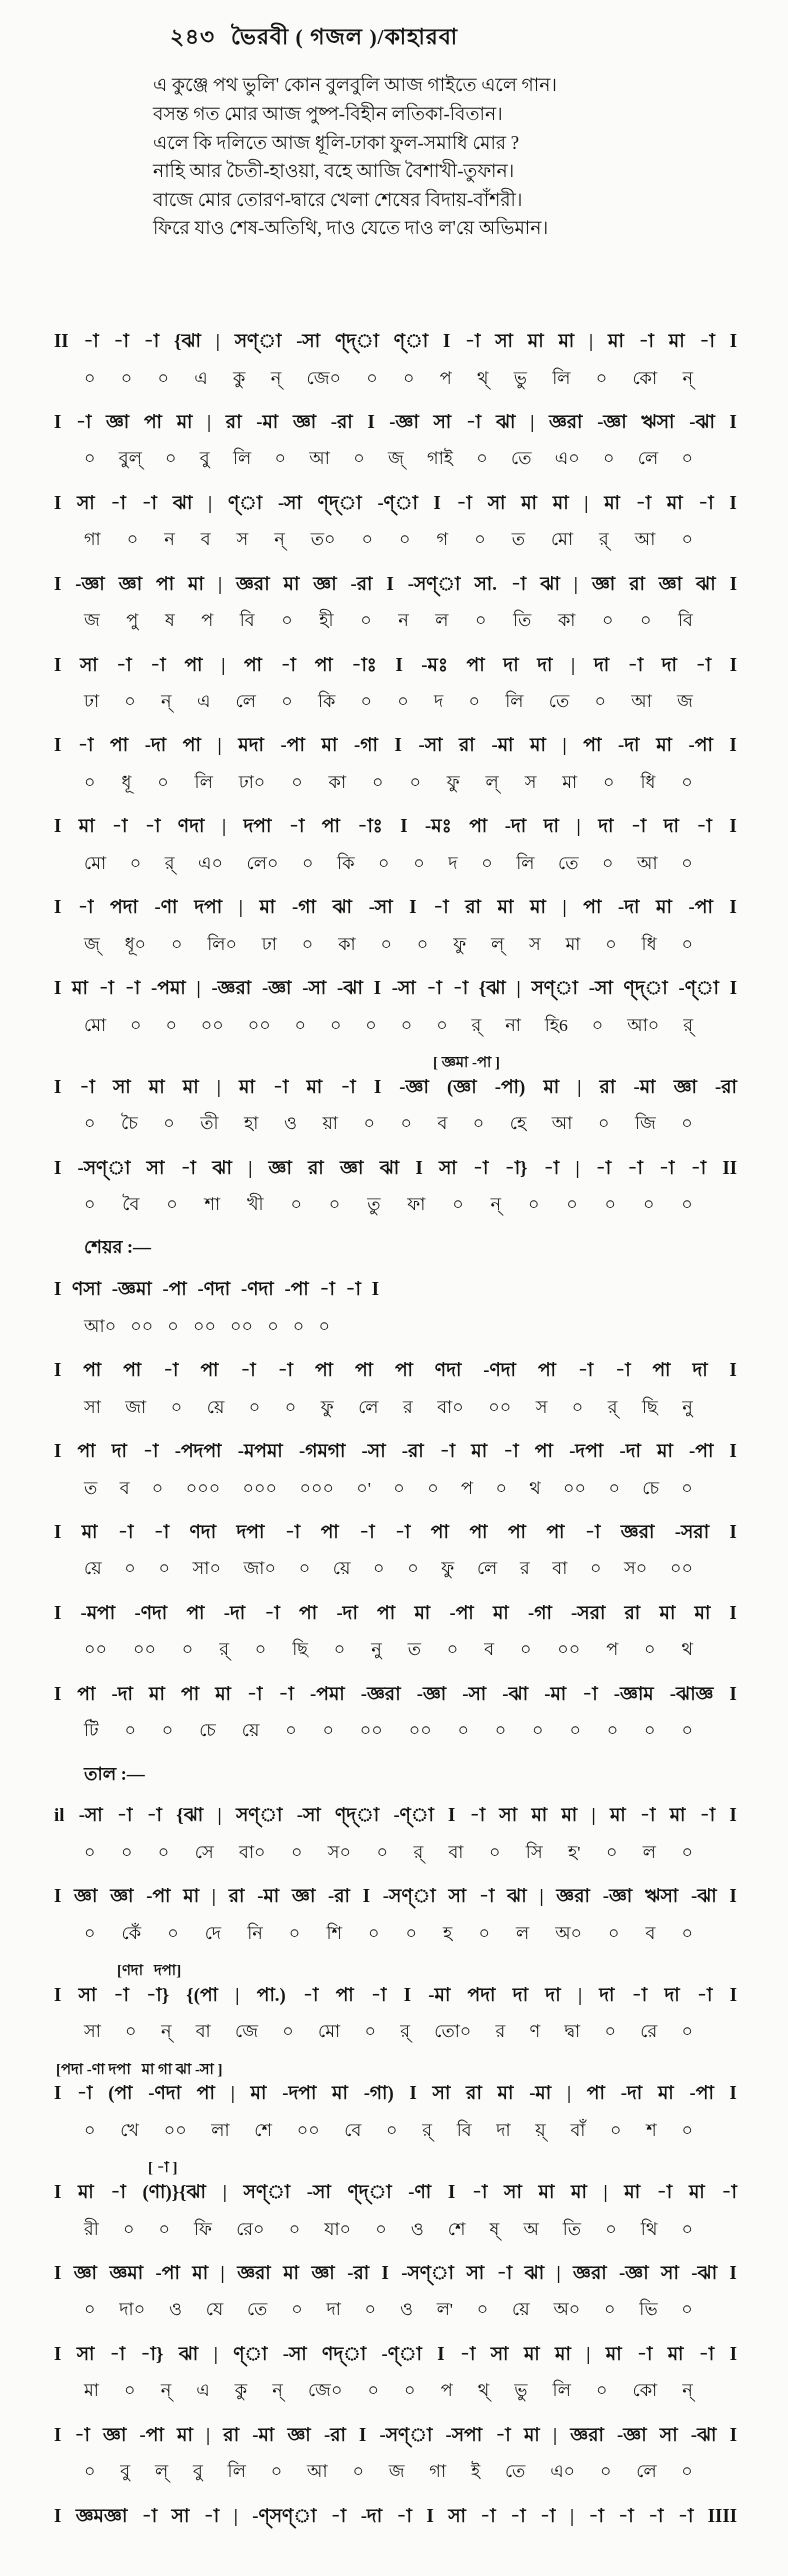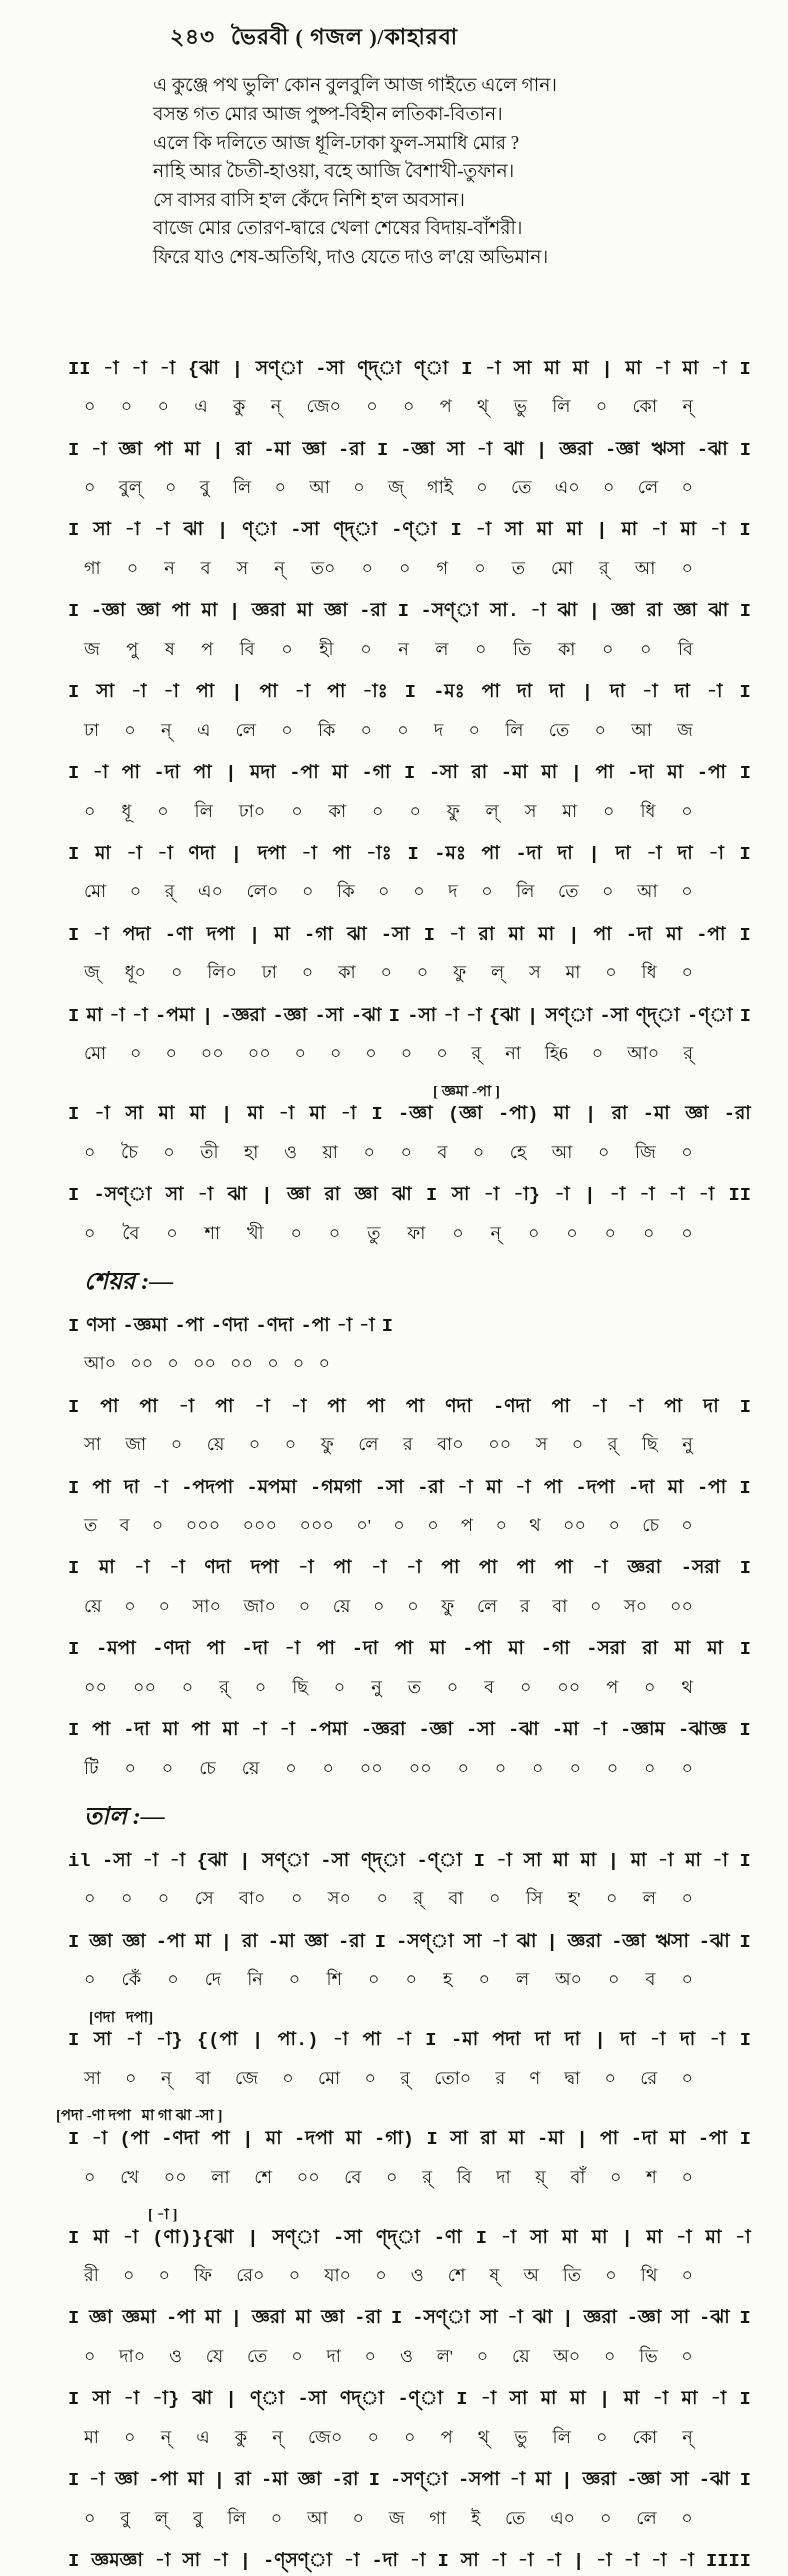--- a/index.html
+++ b/index.html
@@ -26,41 +26,39 @@
   .lyric-line{
     font-size:18.7px;
     font-weight:normal;
     line-height:28.6px;
     white-space:nowrap;
   }
   .score{
     margin-top:83px;
   }
   .section-label{
-    font-size:24px;
+    font-size:18px;
     font-weight:bold;
     margin:3.9px 0 9.9px 84px;
-    font-style:italic;
   }
   .row{margin-bottom:14.8px;}
   .ann-line{
     font-size:14.8px;
     font-weight:bold;
     line-height:17.7px;
     white-space:pre;
   }
   .n-line{
-    margin-left:68px;
+    margin-left:54px;
     width:683px;
     display:flex;
     justify-content:space-between;
     font-size:18.7px;
     font-weight:bold;
     line-height:29.6px;
-    font-family:Liberation Mono, monospace;
   }
   .w-line{
     margin-left:84px;
     width:609px;
     display:flex;
     justify-content:space-between;
     font-size:17.7px;
     font-weight:normal;
     line-height:27.6px;
     margin-top:8.9px;
@@ -74,21 +72,20 @@
 
   <h1 class="title-line">
     <span class="title-num">২৪৩</span><span>ভৈরবী ( গজল )/কাহারবা</span>
   </h1>
 
   <div class="lyrics">
       <div class="lyric-line">এ কুঞ্জে পথ ভুলি' কোন বুলবুলি আজ গাইতে এলে গান।</div>
       <div class="lyric-line">বসন্ত গত মোর আজ পুষ্প-বিহীন লতিকা-বিতান।</div>
       <div class="lyric-line">এলে কি দলিতে আজ ধূলি-ঢাকা ফুল-সমাধি মোর ?</div>
       <div class="lyric-line">নাহি আর চৈতী-হাওয়া, বহে আজি বৈশাখী-তুফান।</div>
-      <div class="lyric-line">সে বাসর বাসি হ'ল কেঁদে নিশি হ'ল অবসান।</div>
       <div class="lyric-line">বাজে মোর তোরণ-দ্বারে খেলা শেষের বিদায়-বাঁশরী।</div>
       <div class="lyric-line">ফিরে যাও শেষ-অতিথি, দাও যেতে দাও ল'য়ে অভিমান।</div>
     </div>
 
   <div class="score">
       <div class="row">
         <div class="n-line">
           <span class="tok">II</span>
           <span class="tok">-া</span>
           <span class="tok">-া</span>
@@ -866,21 +863,21 @@
           <span class="tok">হ</span>
           <span class="tok">০</span>
           <span class="tok">ল</span>
           <span class="tok">অ০</span>
           <span class="tok">০</span>
           <span class="tok">ব</span>
           <span class="tok">০</span>
         </div>
       </div>
       <div class="row">
-        <div class="ann-line" style="margin-left: 89px;">[ণদা   দপা]</div>
+        <div class="ann-line" style="margin-left: 117px;">[ণদা   দপা]</div>
         <div class="n-line">
           <span class="tok">I</span>
           <span class="tok">সা</span>
           <span class="tok">-া</span>
           <span class="tok">-া}</span>
           <span class="tok">{(পা</span>
           <span class="tok">|</span>
           <span class="tok">পা.)</span>
           <span class="tok">-া</span>
           <span class="tok">পা</span>

